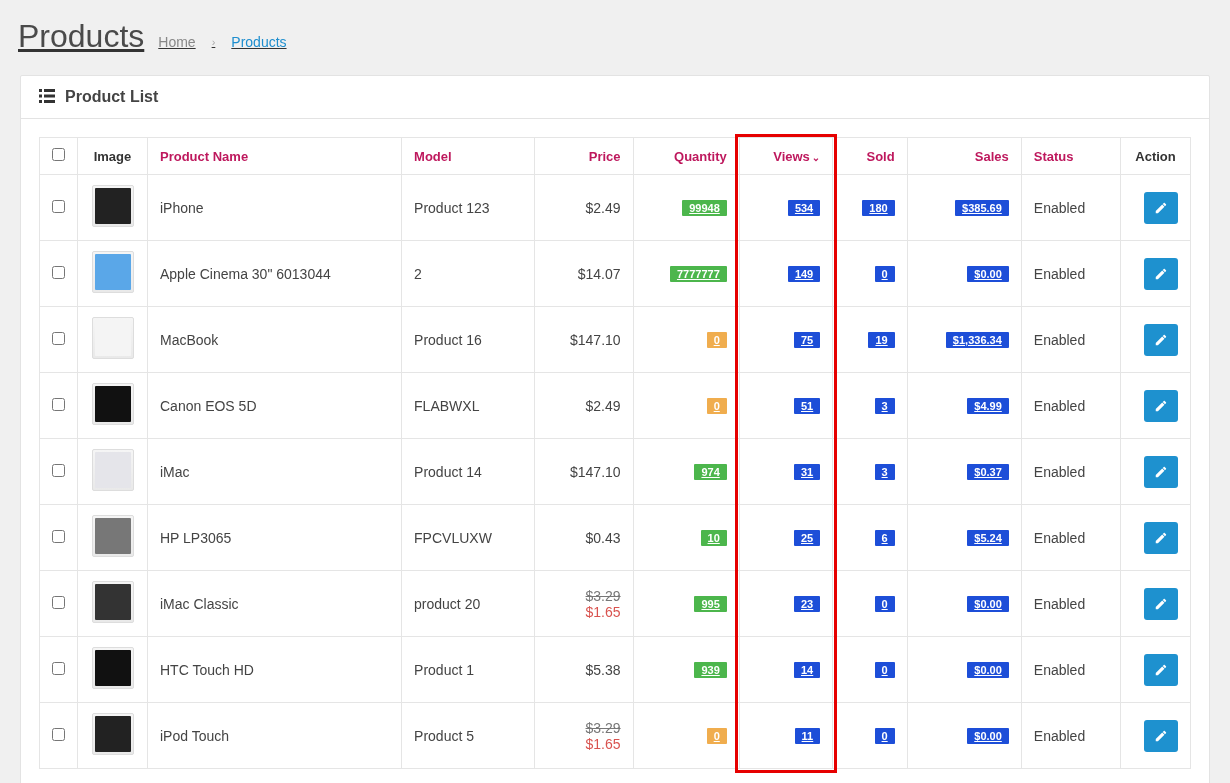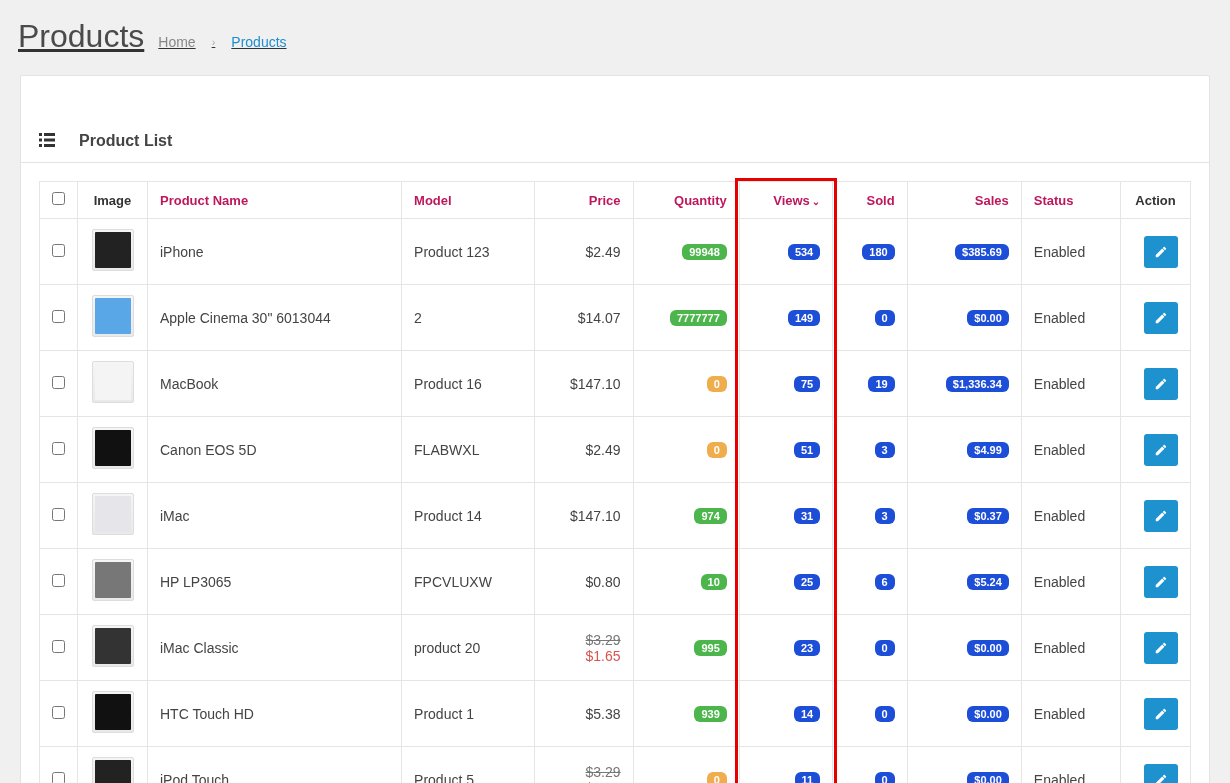--- a/index.html
+++ b/index.html
@@ -4,41 +4,41 @@
 <style>
   * { box-sizing: border-box; margin: 0; padding: 0; }
   body { font-family: -apple-system, "Helvetica Neue", Arial, sans-serif; background: #f0f0f0; color: #333; font-size: 13px; }
   .page { padding: 18px; }
   .page-header { display: flex; align-items: baseline; gap: 14px; margin-bottom: 20px; text-decoration: underline; }
   .page-title { font-size: 32px; font-weight: 300; color: #4a4a4a; }
   .breadcrumb { display: flex; align-items: center; gap: 16px; font-size: 14px; color: #888; }
   .breadcrumb a { color: #1e8ece; text-decoration: none; }
   .breadcrumb .sep { color: #aaa; font-size: 11px; }
   .panel { background: #fff; border: 1px solid #e3e3e3; border-radius: 2px; margin: 0 2px; }
-  .panel-header { border-bottom: 1px solid #e3e3e3; padding: 12px 18px; display: flex; align-items: center; gap: 24px; margin-top: 44px; }
+  .panel-header { border-bottom: 1px solid #e3e3e3; padding: 12px 18px; display: flex; align-items: center; gap: 10px; }
   .panel-header .icon { color: #333; }
   .panel-title { font-size: 16px; font-weight: 600; color: #444; }
   .panel-body { padding: 18px; }
   table { width: 100%; border-collapse: collapse; }
   th, td { border: 1px solid #e5e5e5; padding: 10px 12px; vertical-align: middle; }
   th { background: #fff; font-weight: 700; color: #1e8ece; font-size: 13px; text-align: left; }
   th.noninteractive { color: #333; }
   th a { color: #be185d; text-decoration: none; cursor: pointer; }
   .col-check { width: 36px; text-align: center; }
   .col-image { width: 70px; text-align: center; }
   .col-price { text-align: right; }
   .col-qty, .col-views, .col-sold, .col-sales { text-align: right; }
   .col-action { width: 70px; text-align: center; }
   td { font-size: 14px; color: #444; }
   td.col-price { text-align: right; }
   td.col-qty, td.col-views, td.col-sold, td.col-sales { text-align: right; }
   td.col-action { text-align: right; }
   .thumb { width: 42px; height: 42px; border: 1px solid #ddd; border-radius: 2px; background: linear-gradient(180deg,#f5f5f5,#e9e9e9); display: inline-block; padding: 2px; }
   .thumb-inner { width: 100%; height: 100%; background: #ddd; border-radius: 1px; display:flex; align-items:center; justify-content:center; }
-  .badge { display: inline-block; padding: 2px 7px; border-radius: 6px; font-size: 11px; font-weight: 700; color: #fff; min-width: 18px; text-align: center; }
+  .badge { display: inline-block; padding: 2px 7px; border-radius: 1px; font-size: 11px; font-weight: 700; color: #fff; min-width: 18px; text-align: center; text-decoration: underline; }
   .badge-green { background: #4cb64c; }
   .badge-orange { background: #f0ad4e; }
   .badge-blue  { background: #1d4ed8; }
   .price-old { text-decoration: line-through; color: #777; display: block; text-align: right; }
   .price-new { color: #d9534f; display: block; text-align: right; }
   .btn-edit { width: 34px; height: 32px; background: #1e91cf; border: none; border-radius: 3px; display: inline-flex; align-items: center; justify-content: center; cursor: pointer; }
   .btn-edit svg { width: 14px; height: 14px; fill: #fff; }
   .highlight-box { position: absolute; border: 3px solid #e60000; pointer-events: none; }
   .table-wrap { position: relative; }
   input[type=checkbox] { cursor: pointer; }
@@ -173,21 +173,21 @@
                     <svg viewBox="0 0 16 16">
                       <path d="M2 11.5V14h2.5l7.4-7.4-2.5-2.5L2 11.5zM13.7 4.8c.3-.3.3-.7 0-1l-1.5-1.5c-.3-.3-.7-.3-1 0l-1.2 1.2 2.5 2.5 1.2-1.2z"></path>
                     </svg>
                   </button></td>
               </tr>
               <tr>
                 <td class="col-check"><input type="checkbox" style=""></td>
                 <td class="col-image"><span class="thumb"><span class="thumb-inner" style="background:#777"></span></span></td>
                 <td>HP LP3065</td>
                 <td>FPCVLUXW</td>
-                <td class="col-price">$0.80</td>
+                <td class="col-price">$0.43</td>
                 <td class="col-qty"><span class="badge badge-green">10</span></td>
                 <td class="col-views views-cell"><span class="badge badge-blue">25</span></td>
                 <td class="col-sold"><span class="badge badge-blue">6</span></td>
                 <td class="col-sales"><span class="badge badge-blue">$5.24</span></td>
                 <td>Enabled</td>
                 <td class="col-action"><button class="btn-edit">
                     <svg viewBox="0 0 16 16">
                       <path d="M2 11.5V14h2.5l7.4-7.4-2.5-2.5L2 11.5zM13.7 4.8c.3-.3.3-.7 0-1l-1.5-1.5c-.3-.3-.7-.3-1 0l-1.2 1.2 2.5 2.5 1.2-1.2z"></path>
                     </svg>
                   </button></td>

